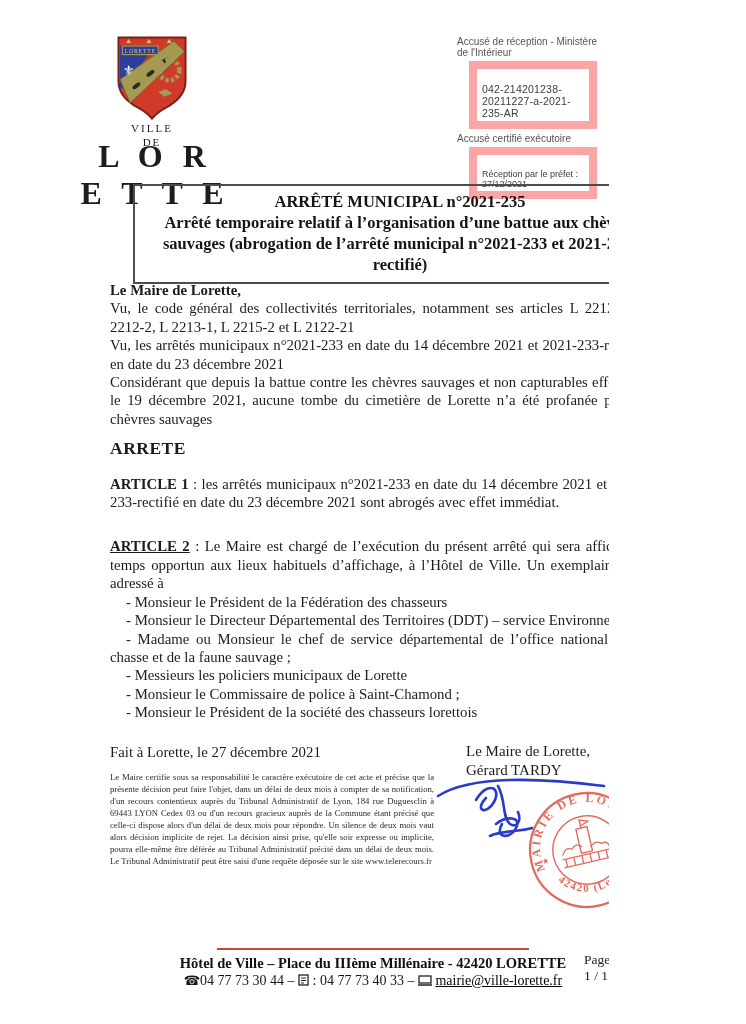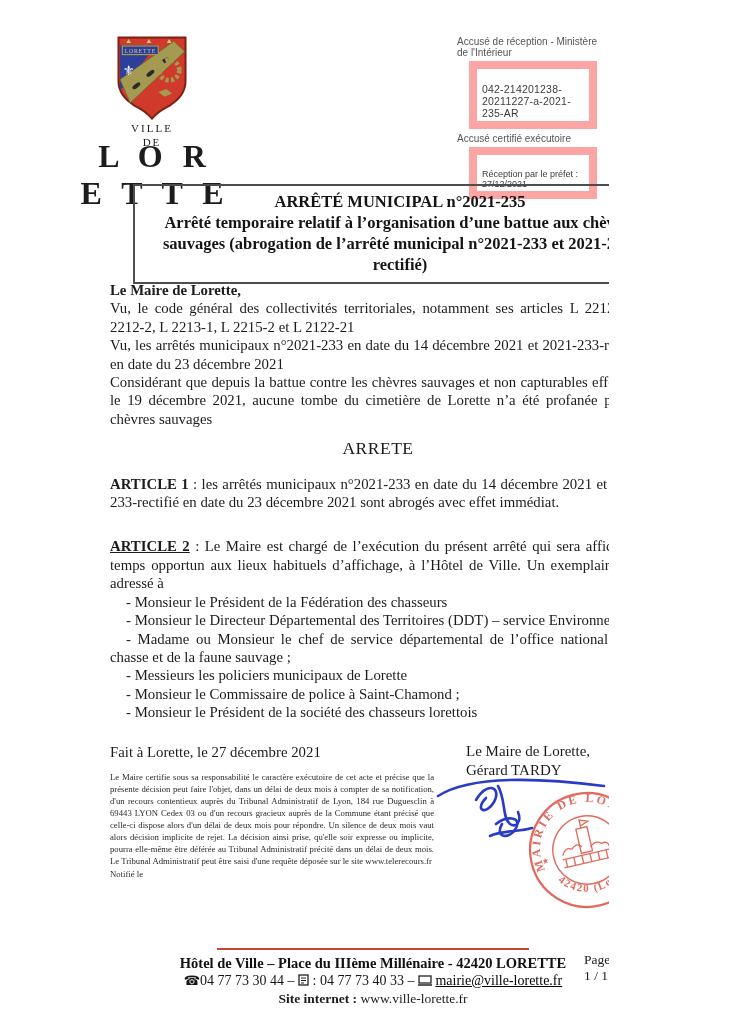--- a/index.html
+++ b/index.html
@@ -16,21 +16,21 @@
   
   .arms{position:absolute;left:113px;top:33px;width:78px;height:90px;}
   .villede{position:absolute;left:96px;top:121px;width:112px;text-align:center;font-weight:normal;font-size:11px;letter-spacing:2px;line-height:14px;}
   .cityname{position:absolute;left:80px;top:138px;width:150px;text-align:center;font-size:32px;font-weight:600;letter-spacing:6px;}
   
   .titlebox{position:absolute;left:109px;top:184px;width:508px;border:2px solid #4d4d4d;
     padding:5px 11px 7px;text-align:center;font-weight:bold;font-size:16.5px;line-height:21px;color:#141414;margin-left:24px;}
   
   .bodycol{position:absolute;left:110px;top:281px;width:536px;font-size:14.8px;line-height:18.4px;text-align:justify;color:#1b1b1b;}
   .opening{font-weight:bold;}
-  .arrete-h{text-align:center;font-weight:normal;font-size:17.5px;margin:11px 0 17px;letter-spacing:.5px;}
+  .arrete-h{font-weight:bold;font-size:17.5px;margin:11px 0 17px;letter-spacing:.5px;}
   .article{margin:0;}
   .article.second{margin-top:26px;}
   .art-label{font-weight:bold;}
   .art-label.u{text-decoration:underline;}
   .recipient{text-indent:16px;}
   .fait{margin-top:21px;text-align:left;}
   
   .signblock{position:absolute;left:466px;top:742px;width:220px;font-size:15px;line-height:19px;text-align:left;}
   .sig-svg{position:absolute;left:436px;top:766px;z-index:3;}
   .stamp{position:absolute;left:527px;top:790px;z-index:2;transform:rotate(-13deg);opacity:.88;}
@@ -140,21 +140,20 @@
       <path d="M2,30 C30,12 90,10 168,20"></path>
       <path d="M40,34 C52,14 66,22 58,36 C50,50 38,44 50,32"></path>
       <path d="M62,20 C70,34 66,52 74,58 C80,62 86,56 82,46"></path>
       <path d="M60,58 C70,50 86,50 80,62 C74,74 58,72 66,58"></path>
       <path d="M54,70 C66,64 84,66 96,62"></path>
     </g>
   </svg>
 
   <div class="legal">
     <div>Le Maire certifie sous sa responsabilité le caractère exécutoire de cet acte et précise que la présente décision peut faire l'objet, dans un délai de deux mois à compter de sa notification, d'un recours contentieux auprès du Tribunal Administratif de Lyon, 184 rue Duguesclin à 69443 LYON Cedex 03 ou d'un recours gracieux auprès de la Commune étant précisé que celle-ci dispose alors d'un délai de deux mois pour répondre. Un silence de deux mois vaut alors décision implicite de rejet. La décision ainsi prise, qu'elle soir expresse ou implicite, pourra elle-même être déférée au Tribunal Administratif précité dans un délai de deux mois. Le Tribunal Administratif peut être saisi d'une requête déposée sur le site www.telerecours.fr</div>
-    <div class="notified">Notifié le</div>
   </div>
 
   <div class="pagenum">Page 1 / 1</div>
 
   <div class="footer">
     <div class="footline"></div>
     <div class="f1">Hôtel de Ville – Place du IIIème Millénaire - 42420 LORETTE</div>
     <div class="f2">
       <span class="phone-glyph">☎</span><span>04 77 73 30 44</span>
       <span>–</span>
@@ -163,19 +162,15 @@
           <path d="M3,4 h5 M3,6.5 h5 M3,9 h3" stroke="#222" stroke-width="1"></path>
         </svg>
       <span>: 04 77 73 40 33</span>
       <span>–</span>
       <svg class="icon" width="14" height="11" viewBox="0 0 14 11">
           <rect x="1" y="1" width="12" height="7" fill="none" stroke="#222" stroke-width="1.3"></rect>
           <path d="M0,10 h14" stroke="#222" stroke-width="1.5"></path>
         </svg>
       <a class="email" href="#">mairie@ville-lorette.fr</a>
     </div>
-    <div class="f3">
-      <span class="b">Site internet :</span>
-      <span>www.ville-lorette.fr</span>
-    </div>
   </div>
 
 </div>
 
 </body></html>

